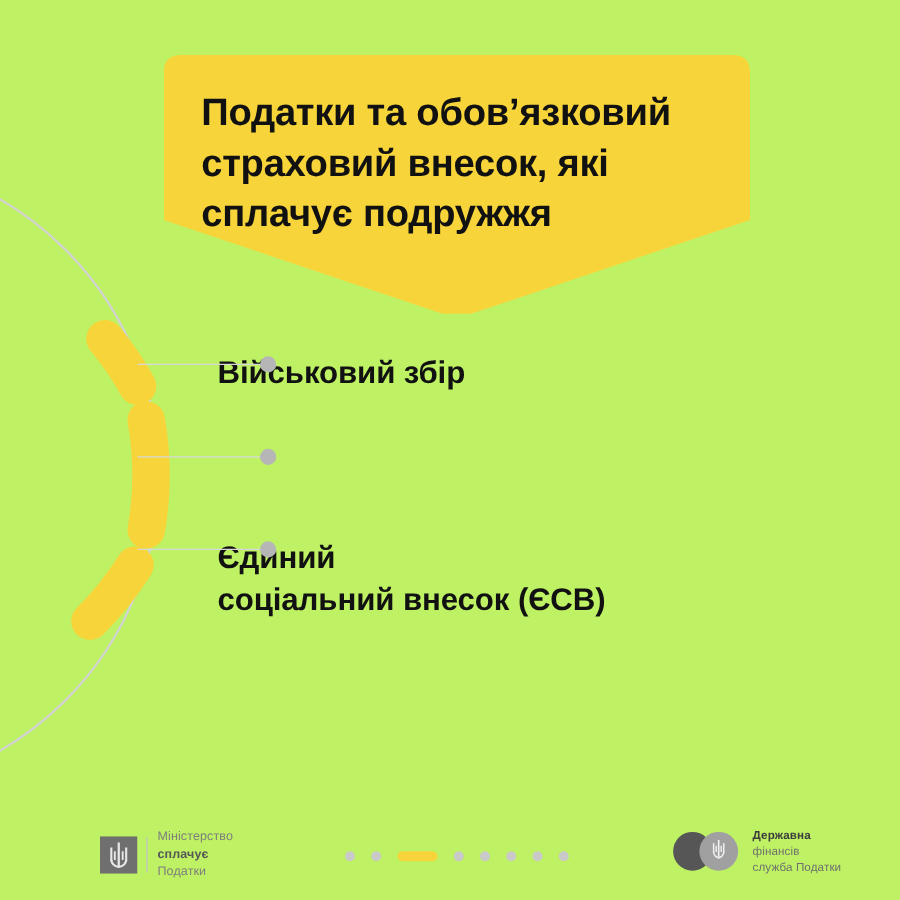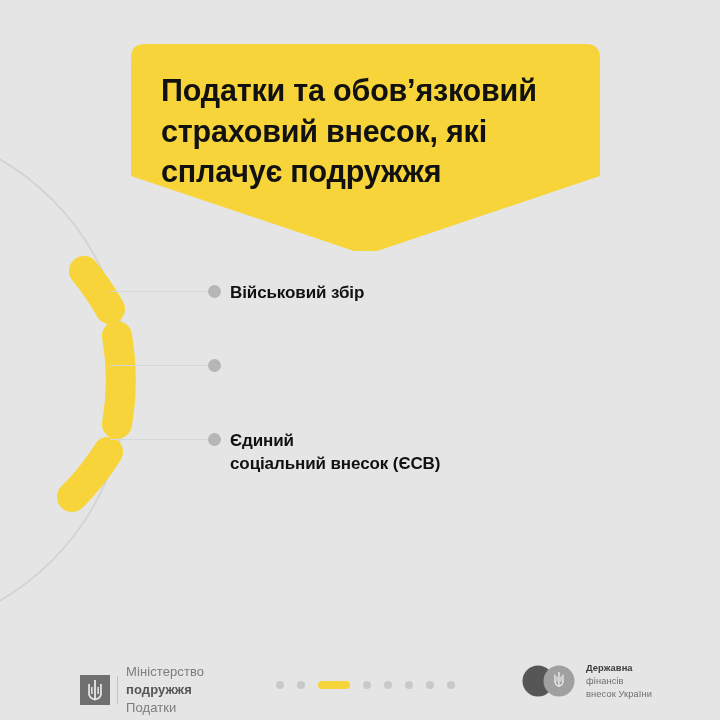--- a/index.html
+++ b/index.html
@@ -15,21 +15,21 @@
     overflow: hidden;
     position: relative;
     -webkit-font-smoothing: antialiased;
   }
 
   #slide {
     position: absolute;
     inset: 0;
     width: 720px;
     height: 720px;
-    background: #e5e5e5;
+    background: #bef264;
   }
 
   
   #arc-graphic {
     position: absolute;
     left: 0;
     top: 0;
     width: 720px;
     height: 720px;
     pointer-events: none;
@@ -89,23 +89,23 @@
   .bullet-row .bullet-dot {
     position: absolute;
     left: 98px;
     top: 4px;
     width: 13px;
     height: 13px;
     border-radius: 50%;
     background: #b6b6b6;
   }
   .bullet-row .bullet-label {
-    margin-left: 120px;
+    margin-left: 64px;
     color: #111111;
-    font-size: 17px;
+    font-size: 25px;
     font-weight: bold;
     line-height: 1.36;
     letter-spacing: -0.1px;
     white-space: pre-line;
   }
   #bullet-row-0 { top: 281px; }
   #bullet-row-1 { top: 355px; }
   #bullet-row-2 { top: 429px; }
 
   
@@ -130,33 +130,33 @@
     display: block;
   }
   #mof-logo .divider {
     width: 1px;
     height: 28px;
     background: #c2c2c2;
     margin: 0 8px 0 7px;
   }
   #mof-logo .wordmark {
     color: #7d7d7d;
-    font-size: 13px;
+    font-size: 10px;
     line-height: 1.38;
     letter-spacing: 0.1px;
     white-space: pre-line;
   }
   #mof-logo .wordmark .strong {
     color: #565656;
     font-weight: bold;
   }
 
   #tax-logo {
     position: absolute;
-    left: 522px;
+    left: 538px;
     top: 12px;
     display: flex;
     align-items: center;
   }
   #tax-logo .marks {
     width: 58px;
     height: 32px;
     display: block;
   }
   #tax-logo .wordmark {
@@ -249,38 +249,38 @@
           <rect x="14.1" y="5" width="1.8" height="20"></rect>
           <rect x="8.2" y="9" width="1.7" height="11"></rect>
           <rect x="20.1" y="9" width="1.7" height="11"></rect>
           <path d="M 8.2 19 Q 8.6 24.2 15 25.4 Q 21.4 24.2 21.8 19 L 20.1 19
                    Q 19.6 22.8 15 23.8 Q 10.4 22.8 9.9 19 Z"></path>
           <rect x="11.1" y="12" width="1.5" height="7"></rect>
           <rect x="17.4" y="12" width="1.5" height="7"></rect>
         </g>
       </svg>
       <span class="divider"></span>
-      <span class="wordmark"><span>Міністерство</span><br><span class="strong">подружжя</span><br><span>Податки</span></span>
+      <span class="wordmark"><span>Міністерство</span><br><span class="strong">сплачує</span><br><span>Податки</span></span>
     </div>
 
     <div id="tax-logo">
       <svg class="marks" viewBox="0 0 58 32" aria-hidden="true">
         <circle cx="16" cy="16" r="15.5" fill="#565656"></circle>
         <circle cx="37" cy="16" r="15.5" fill="#a0a0a0"></circle>
         <g fill="#f0f0f0">
           <rect x="36.3" y="7" width="1.3" height="14"></rect>
           <rect x="32.3" y="9.6" width="1.2" height="7.6"></rect>
           <rect x="40.4" y="9.6" width="1.2" height="7.6"></rect>
           <path d="M 32.3 16.6 Q 32.6 20.7 36.95 21.9 Q 41.3 20.7 41.6 16.6
                    L 40.4 16.6 Q 40.1 19.7 36.95 20.7 Q 33.8 19.7 33.5 16.6 Z"></path>
           <rect x="34.4" y="11.6" width="1.1" height="5"></rect>
           <rect x="38.4" y="11.6" width="1.1" height="5"></rect>
         </g>
       </svg>
-      <span class="wordmark"><span class="strong">Державна</span><br><span>фінансів</span><br><span>внесок України</span></span>
+      <span class="wordmark"><span class="strong">Державна</span><br><span>фінансів</span><br><span>служба Податки</span></span>
     </div>
 
   </div>
 
   <div id="pagination">
     <span class="page-dot"></span>
     <span class="page-dot"></span>
     <span class="page-dot active"></span>
     <span class="page-dot"></span>
     <span class="page-dot"></span>

